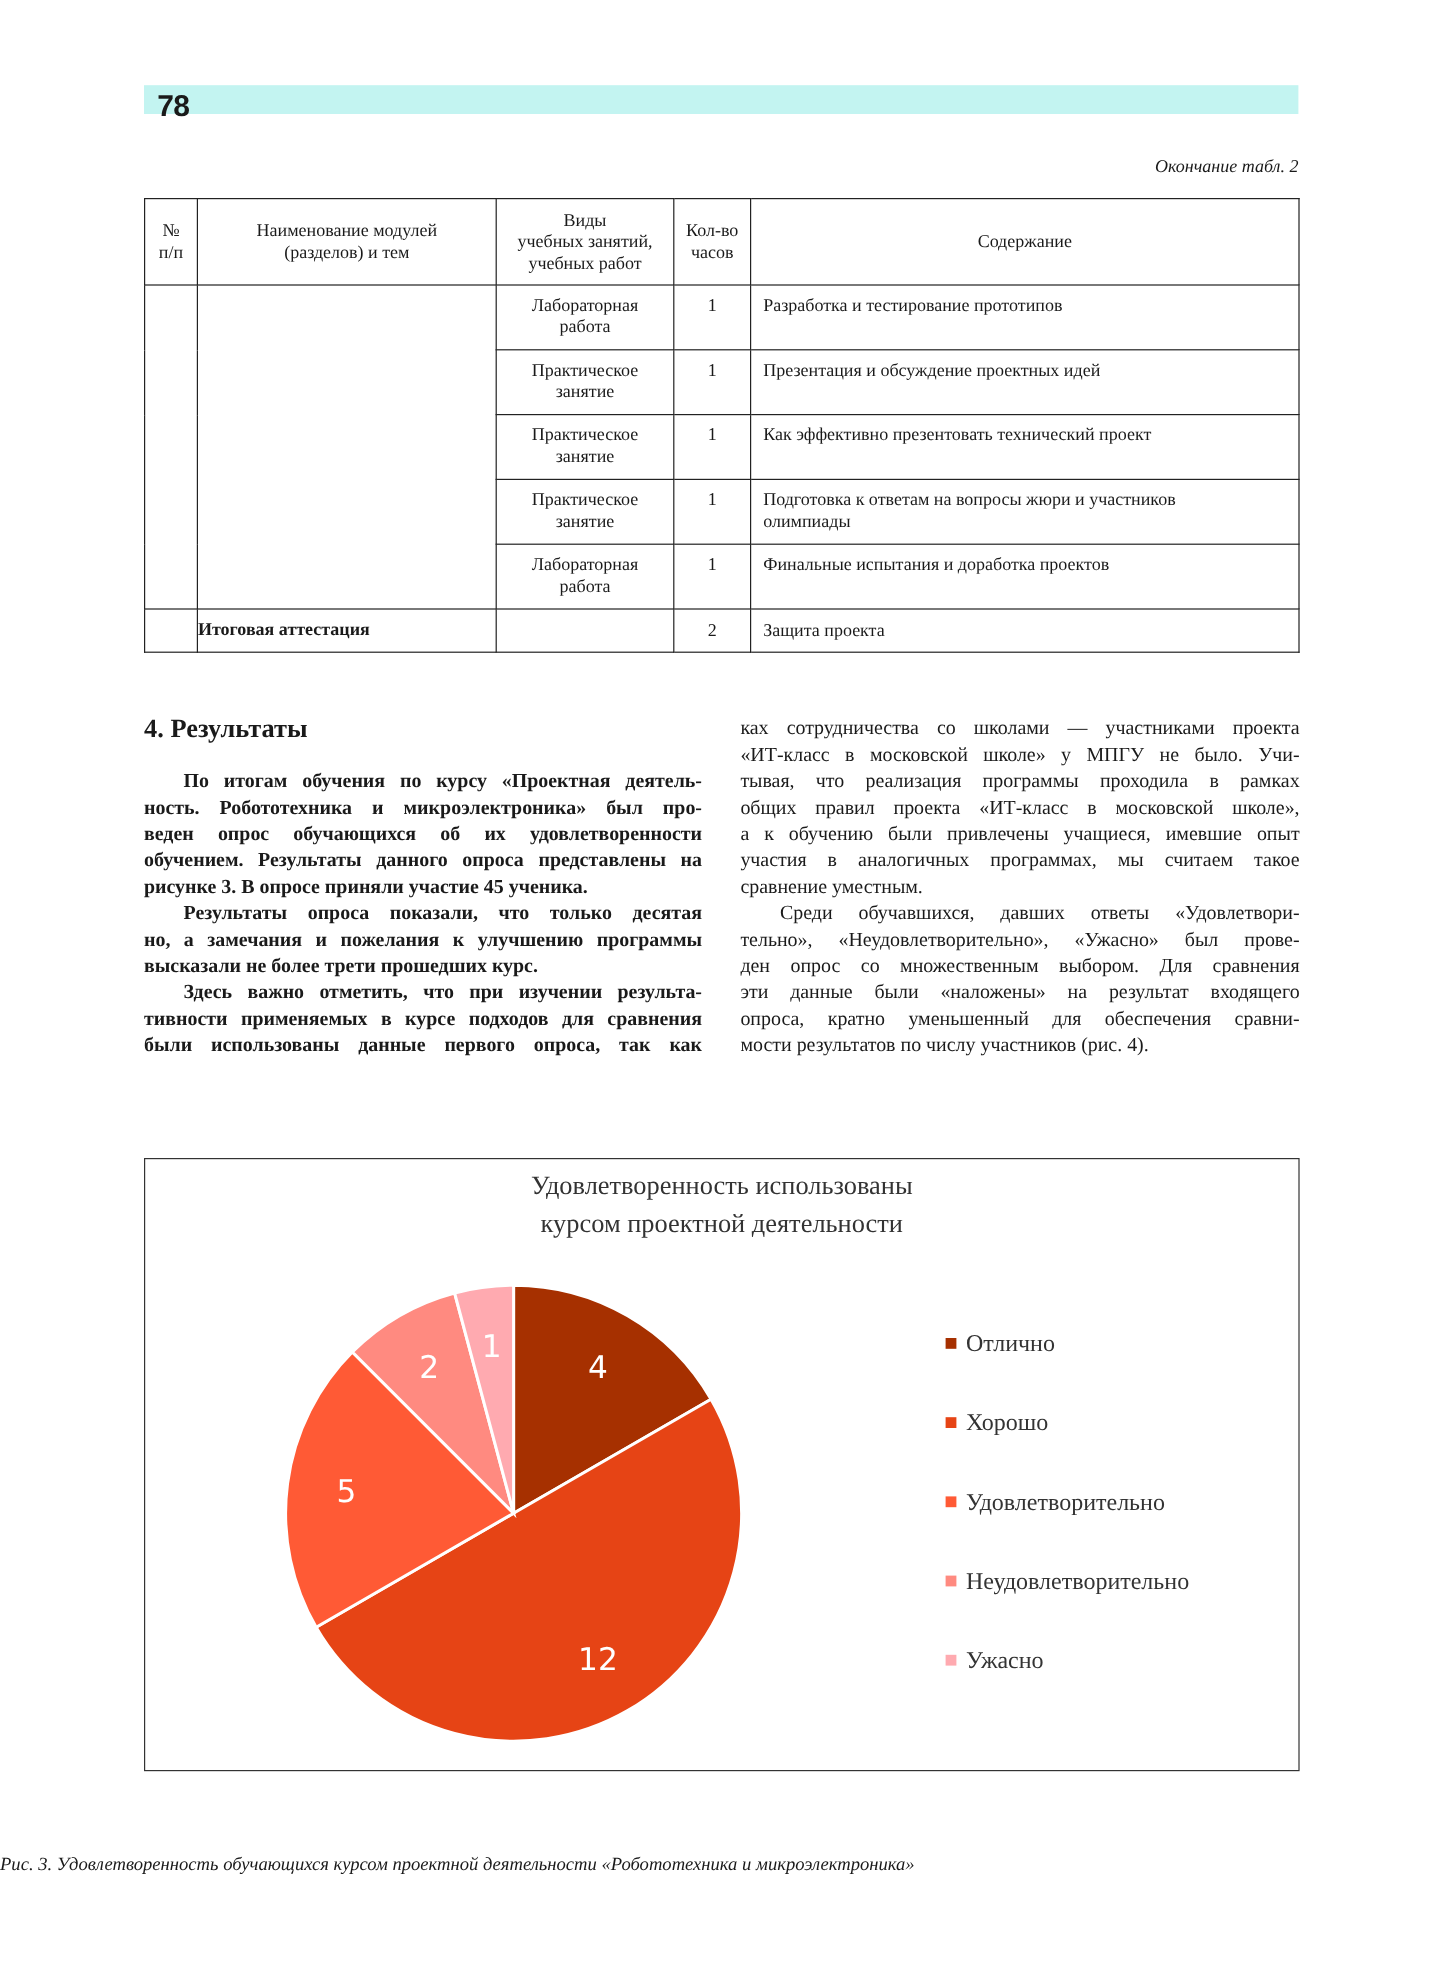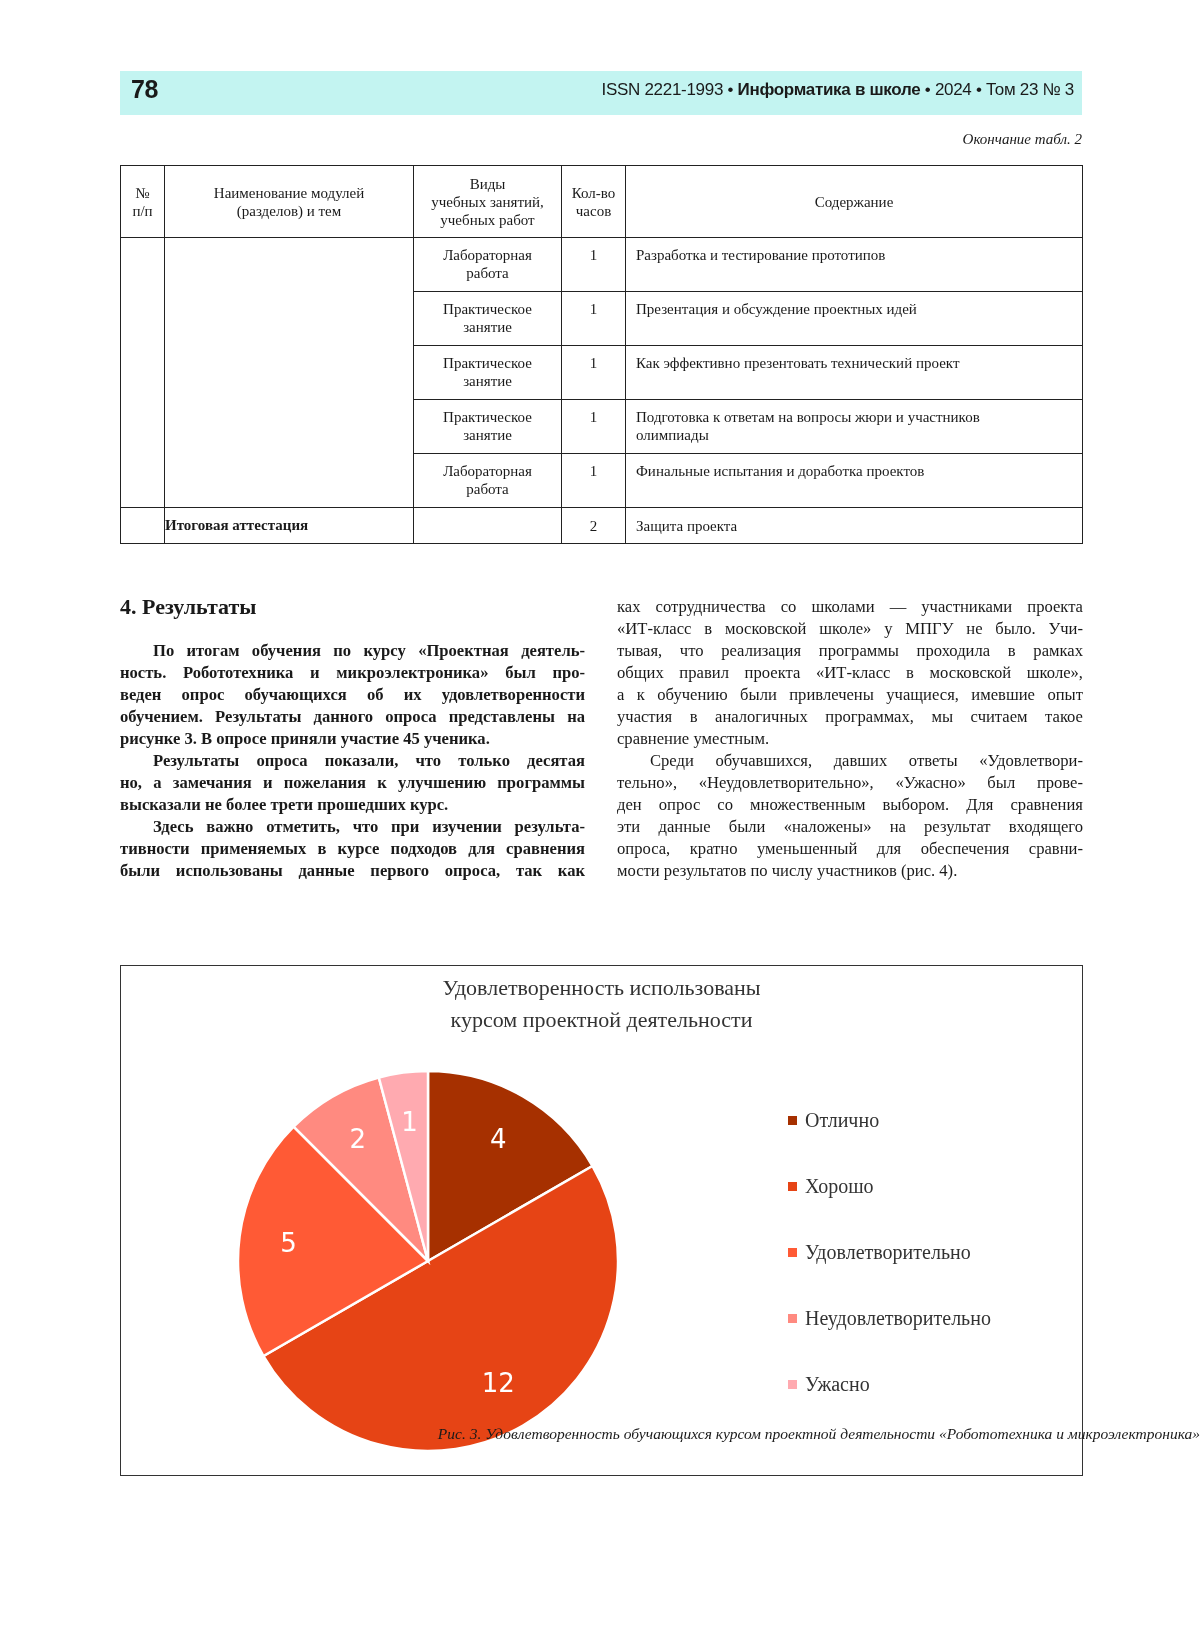--- a/index.html
+++ b/index.html
@@ -1,44 +1,43 @@
 <!DOCTYPE html>
 <html><head>
 <meta charset="utf-8">
 <style>
   html,body{margin:0;padding:0;background:#fff;}
   body{width:1200px;height:1637px;position:relative;overflow:hidden;font-family:"Liberation Serif",serif;color:#1a1a1a;}
-  .hdr{position:absolute;left:120px;top:71px;width:962px;height:44px;background:#c3f4f1;}
+  .hdr{position:absolute;left:120px;top:71px;width:962px;height:24px;background:#c3f4f1;}
   .hdr .pg{position:absolute;left:11px;top:4px;font-family:"Liberation Sans",sans-serif;font-weight:bold;font-size:25px;letter-spacing:-0.5px;}
   .hdr .jr{position:absolute;right:8px;top:9px;font-family:"Liberation Sans",sans-serif;font-size:17px;letter-spacing:-0.3px;white-space:nowrap;}
   .hdr .jr b{font-weight:bold;}
   .tcap{position:absolute;right:118px;top:131px;font-style:italic;font-size:15px;}
   table.t{position:absolute;left:120px;top:165px;width:963px;border-collapse:collapse;font-size:15px;}
   table.t td,table.t th{border:1.3px solid #222;padding:0;font-weight:normal;vertical-align:top;}
   table.t th{vertical-align:middle;text-align:center;line-height:18px;}
   table.t td.c{text-align:center;line-height:18px;padding-top:8px;}
   table.t td.l{padding:8px 10px 0 10px;line-height:18px;}
   table.t td.b{font-weight:bold;padding-left:0;vertical-align:middle;}
   .col{position:absolute;font-size:16.6px;line-height:22px;text-align:justify;}
   .col .ln{display:block;height:22px;white-space:nowrap;text-align-last:justify;}
   .col .ln.last{text-align-last:left;}
   .col .ind{padding-left:33px;}
   h2.sec{position:absolute;left:120px;top:594px;margin:0;font-size:22px;font-weight:bold;}
   .chartbox{position:absolute;left:120px;top:965px;width:961px;height:509px;border:1.5px solid #333;}
   .ctitle{position:absolute;left:0;width:100%;text-align:center;font-size:22px;color:#333;line-height:28px;}
   .legend .item{position:absolute;left:787px;font-size:20px;color:#333;white-space:nowrap;}
   .legend .sw{display:inline-block;width:9px;height:9px;margin-right:8px;vertical-align:middle;position:relative;top:-2px;}
-  .fcap{position:absolute;left:0;width:1200px;text-align:right;top:1425px;font-style:italic;font-size:15.5px;}
+  .fcap{position:absolute;left:0;width:1200px;text-align:left;top:1545px;font-style:italic;font-size:15.5px;}
 </style>
 </head>
 <body>
 
 <div class="hdr">
   <span class="pg">78</span>
-  <span class="jr"><span>ISSN 2221-1993</span><span> • </span><b>Информатика в школе</b><span> • </span><span>2024</span><span> • </span><span>Том 23 № 3</span></span>
 </div>
 
 <div class="tcap">Окончание табл. 2</div>
 
 <table class="t">
   <colgroup>
       <col style="width:44px">
       <col style="width:249px">
       <col style="width:148px">
       <col style="width:64px">

